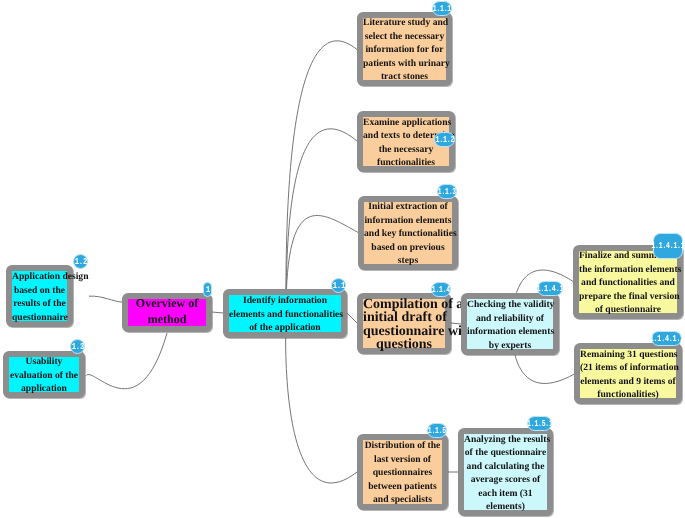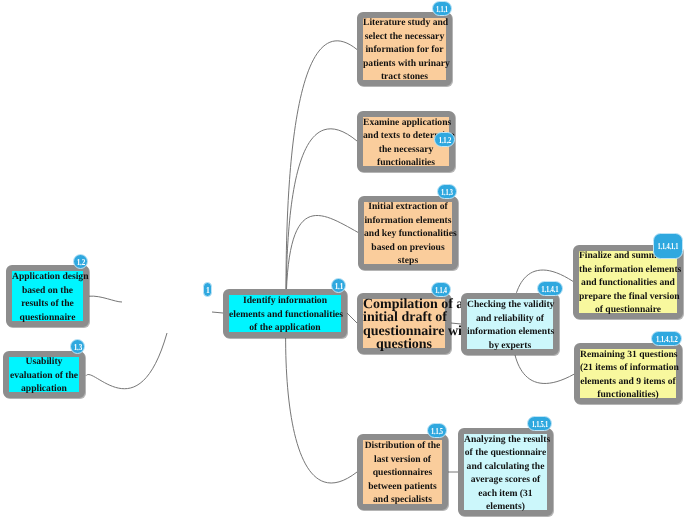--- a/index.html
+++ b/index.html
@@ -10,21 +10,21 @@
   #map{position:relative;width:685px;height:518px;background:#fff;}
   #edges{position:absolute;left:0;top:0;width:685px;height:518px;z-index:1;}
   .node{position:absolute;box-sizing:border-box;border:6px solid #d946ef;
         box-shadow:1px 1px 0 rgba(90,90,90,0.45);
         border-radius:6px;display:flex;align-items:center;justify-content:center;
         text-align:center;font-weight:bold;color:#111;z-index:3;
         white-space:pre;}
   .node .txt{display:block;width:100%;position:relative;top:1px;}
   .badge{position:absolute;box-sizing:border-box;background:#2FA8DF;
          border:1.5px solid #B4E1F5;border-radius:7.5px;color:#fff;
-         font-family:Liberation Serif, serif;font-weight:bold;
+         font-family:Liberation Mono, monospace;font-weight:bold;
          line-height:1;z-index:5;white-space:nowrap;text-align:right;}
   .badge > span{position:absolute;left:50%;top:50%;display:block;
          transform-origin:center center;white-space:nowrap;
          letter-spacing:-0.3px;text-indent:-0.3px;}
 </style>
 </head>
 <body>
 
 <div id="map">
   <svg id="edges" viewBox="0 0 685 518" width="685" height="518">
@@ -34,24 +34,26 @@
       <path d="M 286,313 C 286,260.1 282.4,-10.7 357,49.5" fill="none" stroke="#767676" stroke-width="1"></path>
       <path d="M 286,313 C 286,220.5 292.7,87.8 357,141" fill="none" stroke="#767676" stroke-width="1"></path>
       <path d="M 286,313 C 286,187.6 319.9,211.2 358,232.4" fill="none" stroke="#767676" stroke-width="1"></path>
       <path d="M 347,313 L 357,323" fill="none" stroke="#767676" stroke-width="1"></path>
       <path d="M 286,313 C 282.9,411.1 297.8,518 357,472" fill="none" stroke="#767676" stroke-width="1"></path>
       <path d="M 451,323 L 461,324" fill="none" stroke="#767676" stroke-width="1"></path>
       <path d="M 448,472 L 458,472" fill="none" stroke="#767676" stroke-width="1"></path>
       <path d="M 512,324 C 512,290 525,250 573,281.4" fill="none" stroke="#767676" stroke-width="1"></path>
       <path d="M 512,324 C 511,362 524,402 574,374.2" fill="none" stroke="#767676" stroke-width="1"></path>
     </svg>
+<div class="node" style="left: 122px; top: 293px; width: 90px; height: 39px; background: rgb(255, 0, 255); font-size: 12px; line-height: 15.2px; border-color: rgb(141, 141, 141); color: rgb(17, 17, 17);"><span class="txt" style="top: -1px;">Overview of
+method</span></div>
     <div class="badge" style="left: 203px; top: 282px; width: 9px; height: 15px; font-size: 9px; border-radius: 4.5px; background: rgb(47, 168, 223); border-color: rgb(190, 228, 246); color: rgb(255, 255, 255);">
       <span style="transform: translate(-50%, -50%) scaleX(0.85);">1</span>
     </div>
-    <div class="node" style="left: 6px; top: 265px; width: 83px; height: 62px; background: rgb(0, 245, 255); font-size: 9.6px; line-height: 13.5px; border-color: rgb(141, 141, 141); color: rgb(17, 17, 17);"><span class="txt">Application design
+    <div class="node" style="left: 6px; top: 265px; width: 67px; height: 62px; background: rgb(0, 245, 255); font-size: 9.6px; line-height: 13.5px; border-color: rgb(141, 141, 141); color: rgb(17, 17, 17);"><span class="txt">Application design
 based on the
 results of the
 questionnaire</span></div>
     <div class="badge" style="left: 73px; top: 254px; width: 15px; height: 15px; font-size: 9px; border-radius: 7.5px; background: rgb(47, 168, 223); border-color: rgb(190, 228, 246); color: rgb(255, 255, 255);">
       <span style="transform: translate(-50%, -50%) scaleX(0.795);">1.2</span>
     </div>
     <div class="node" style="left: 3px; top: 351px; width: 82px; height: 47px; background: rgb(0, 245, 255); font-size: 9.6px; line-height: 13.5px; border-color: rgb(141, 141, 141); color: rgb(17, 17, 17);"><span class="txt">Usability
 evaluation of the
 application</span></div>
     <div class="badge" style="left: 70px; top: 339px; width: 15px; height: 15px; font-size: 9px; border-radius: 7.5px; background: rgb(47, 168, 223); border-color: rgb(190, 228, 246); color: rgb(255, 255, 255);">

